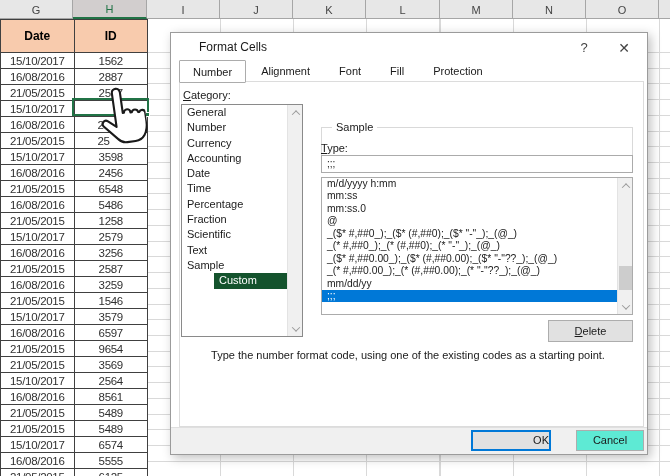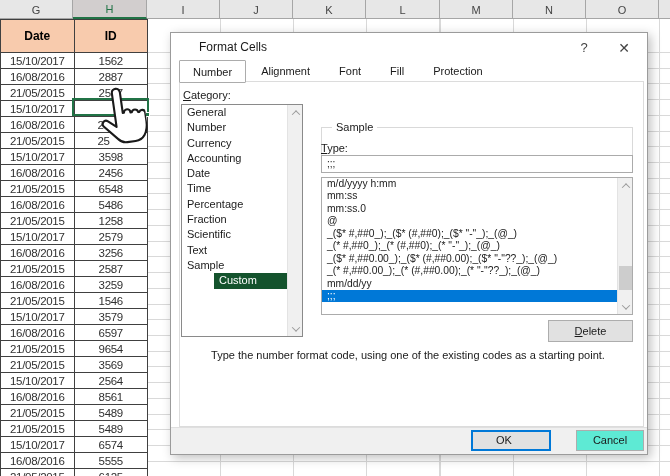--- a/index.html
+++ b/index.html
@@ -90,21 +90,21 @@
   .code-item.selected { background:#0078d7; color:#fff; }
 
   #delete-btn { position:absolute; left:377px; top:287px; width:85px; height:22px;
     background:#e1e1e1; border:1px solid #adadad; text-align:center; line-height:20px; }
 
   #dlg-hint { position:absolute; left:12px; top:316px; width:450px; font-size:11px;text-align:center; }
 
   #btnstrip { position:absolute; left:0; top:394px; width:476px; height:27px;
     background:#f0f0f0; border-top:1px solid #dfdfdf; }
   #ok-btn { position:absolute; left:300px; top:397px; width:80px; height:21px;
-    background:#e1e1e1; border:2px solid #0078d7; text-align:left; line-height:17px;padding-left:23px; }
+    background:#e1e1e1; border:2px solid #0078d7; text-align:right; line-height:17px;padding-left:23px; }
   #cancel-btn { position:absolute; left:405px; top:397px; width:68px; height:21px;
     background:#5eead4; border:1px solid #adadad; text-align:center; line-height:19px; }
 </style>
 </head>
 <body>
 
 <div id="stage">
 
   <div id="vgrid"></div>
   <div id="hgrid"></div>

